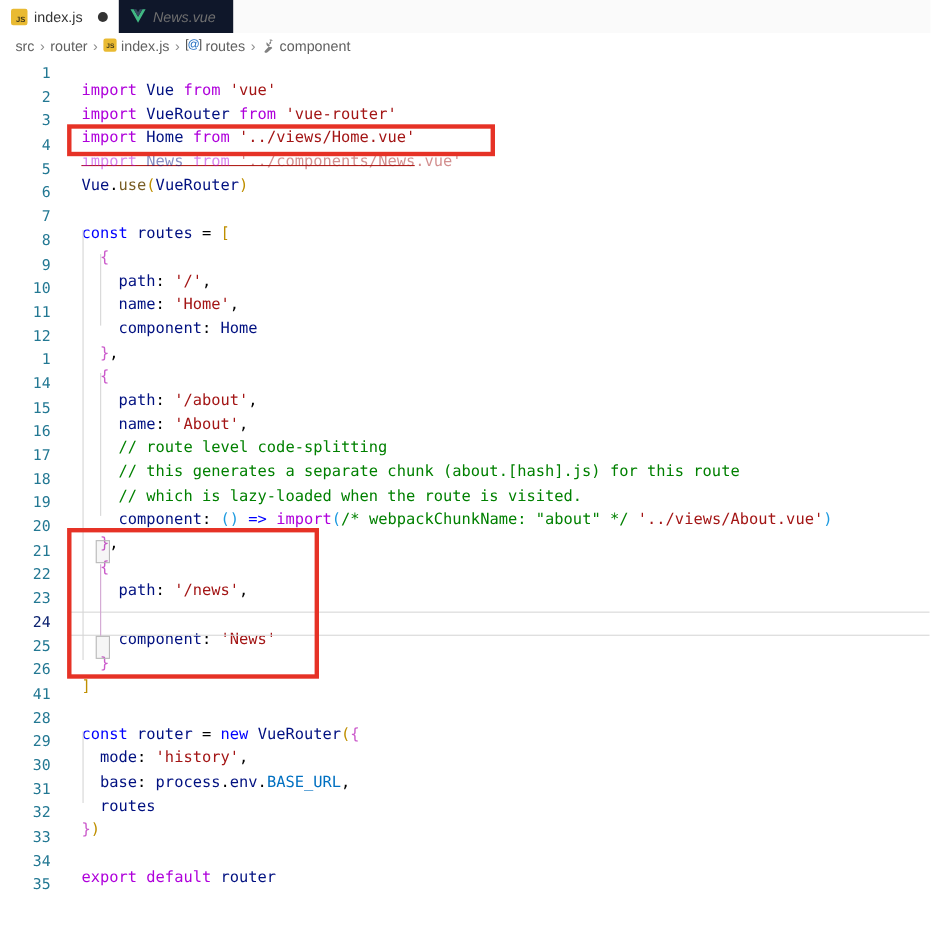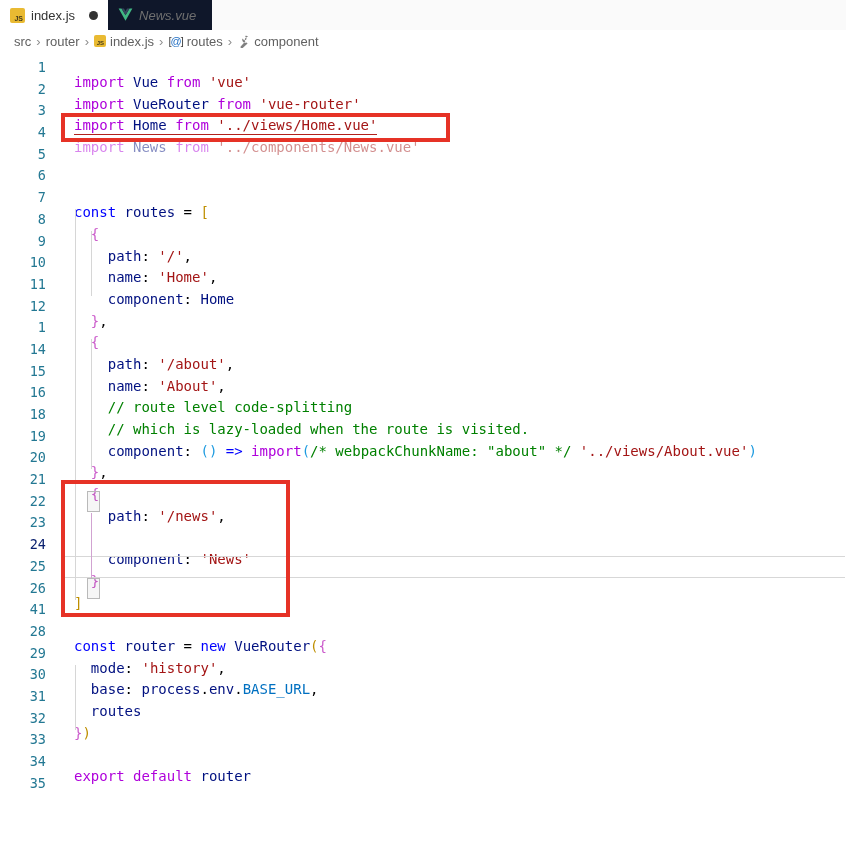--- a/index.html
+++ b/index.html
@@ -42,21 +42,21 @@
   .tk-fn  { color:#795E26; }
   .tk-str { color:#A31515; }
   .tk-com { color:#008000; }
   .tk-punc{ color:#000000; }
   .tk-pln { color:#000000; }
   .tk-b1  { color:#BF8F00; }
   .tk-b2  { color:#CB5BCB; }
   .tk-b3  { color:#1E9BE0; }
   .tk-cst { color:#0070C1; }
 
-  .line-underline .code-text { border-bottom:1.5px solid #b2221c; padding-bottom:1px; }
+  .line-underline .code-text { border-bottom:1.5px solid #b2221c; padding-bottom:17px; }
   .line-faded .code-text { opacity:0.48; }
 
   
   #overlay { position:absolute; left:0; top:0; width:846px; height:851px;
     pointer-events:none; z-index:5; }
   .ov { position:absolute; }
   .ov-redbox { border:4px solid #e63226; background:transparent; }
   .ov-curline { border-top:1px solid #d7d7d7; border-bottom:1px solid #d7d7d7; }
   .ov-guide { width:1px; background:#d6d6d6; }
   .ov-bguide { width:1px; background:#d1a3d1; }
@@ -119,20 +119,21 @@
     <div class="line line-underline">
       <div class="gutter">3</div>
       <div class="code"><span class="code-text"><span class="tk-kw">import</span><span class="tk-pln"> </span><span class="tk-var">Home</span><span class="tk-pln"> </span><span class="tk-kw">from</span><span class="tk-pln"> </span><span class="tk-str">'../views/Home.vue'</span></span></div>
     </div>
     <div class="line line-faded">
       <div class="gutter">4</div>
       <div class="code"><span class="code-text"><span class="tk-kw">import</span><span class="tk-pln"> </span><span class="tk-var">News</span><span class="tk-pln"> </span><span class="tk-kw">from</span><span class="tk-pln"> </span><span class="tk-str">'../components/News.vue'</span></span></div>
     </div>
     <div class="line">
       <div class="gutter">5</div>
+      <div class="code"><span class="code-text"><span class="tk-var">Vue</span><span class="tk-punc">.</span><span class="tk-fn">use</span><span class="tk-b1">(</span><span class="tk-var">VueRouter</span><span class="tk-b1">)</span></span></div>
     </div>
     <div class="line">
       <div class="gutter">6</div>
       <div class="code"><span class="code-text"></span></div>
     </div>
     <div class="line">
       <div class="gutter">7</div>
       <div class="code"><span class="code-text"><span class="tk-ctl">const</span><span class="tk-pln"> </span><span class="tk-var">routes</span><span class="tk-pln"> </span><span class="tk-punc">=</span><span class="tk-pln"> </span><span class="tk-b1">[</span></span></div>
     </div>
     <div class="line">
@@ -163,20 +164,24 @@
       <div class="gutter">14</div>
       <div class="code"><span class="code-text"><span class="tk-pln">    </span><span class="tk-var">path</span><span class="tk-punc">:</span><span class="tk-pln"> </span><span class="tk-str">'/about'</span><span class="tk-punc">,</span></span></div>
     </div>
     <div class="line">
       <div class="gutter">15</div>
       <div class="code"><span class="code-text"><span class="tk-pln">    </span><span class="tk-var">name</span><span class="tk-punc">:</span><span class="tk-pln"> </span><span class="tk-str">'About'</span><span class="tk-punc">,</span></span></div>
     </div>
     <div class="line">
       <div class="gutter">16</div>
       <div class="code"><span class="code-text"><span class="tk-pln">    </span><span class="tk-com">// route level code-splitting</span></span></div>
+    </div>
+    <div class="line">
+      <div class="gutter">17</div>
+      <div class="code"><span class="code-text"><span class="tk-pln">    </span><span class="tk-com">// this generates a separate chunk (about.[hash].js) for this route</span></span></div>
     </div>
     <div class="line">
       <div class="gutter">18</div>
       <div class="code"><span class="code-text"><span class="tk-pln">    </span><span class="tk-com">// which is lazy-loaded when the route is visited.</span></span></div>
     </div>
     <div class="line">
       <div class="gutter">19</div>
       <div class="code"><span class="code-text"><span class="tk-pln">    </span><span class="tk-var">component</span><span class="tk-punc">:</span><span class="tk-pln"> </span><span class="tk-b3">()</span><span class="tk-pln"> </span><span class="tk-ctl">=&gt;</span><span class="tk-pln"> </span><span class="tk-kw">import</span><span class="tk-b3">(</span><span class="tk-com">/* webpackChunkName: "about" */</span><span class="tk-pln"> </span><span class="tk-str">'../views/About.vue'</span><span class="tk-b3">)</span></span></div>
     </div>
     <div class="line">

